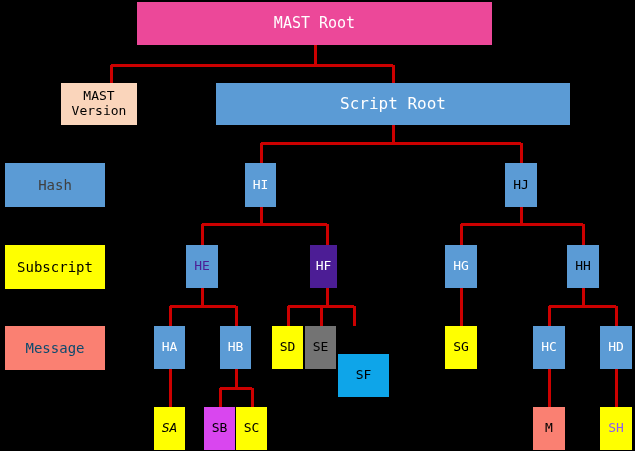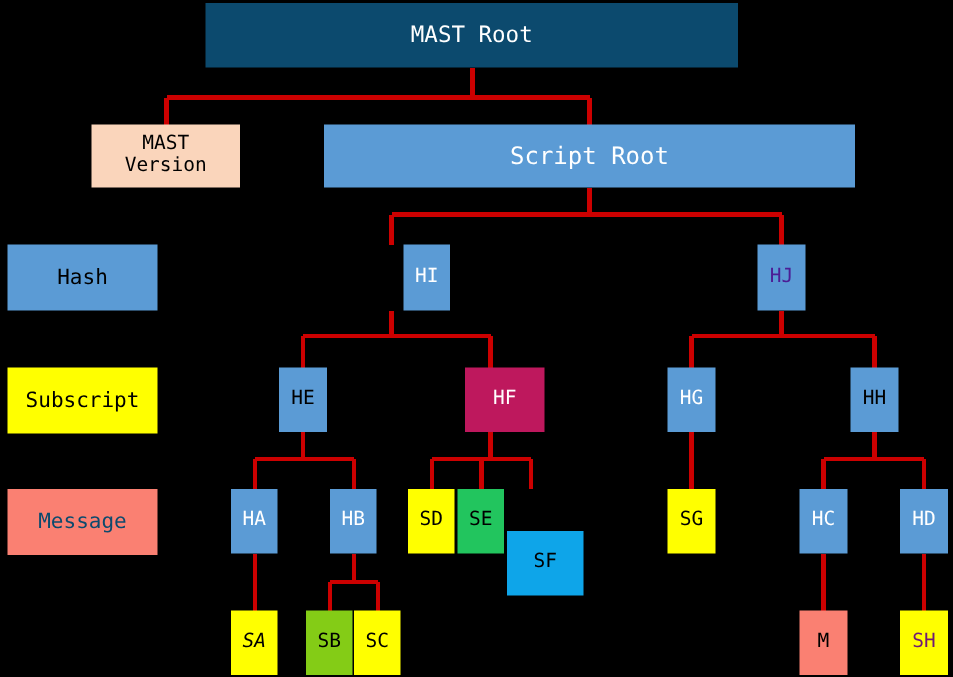--- a/index.html
+++ b/index.html
@@ -80,42 +80,42 @@
       <line x1="236" y1="369" x2="236" y2="388" stroke="#cc0000" stroke-width="3" shape-rendering="crispEdges"></line>
       <line x1="220" y1="388" x2="252" y2="388" stroke="#cc0000" stroke-width="3" shape-rendering="crispEdges"></line>
       <line x1="220" y1="388" x2="220" y2="407" stroke="#cc0000" stroke-width="3" shape-rendering="crispEdges"></line>
       <line x1="252" y1="388" x2="252" y2="407" stroke="#cc0000" stroke-width="3" shape-rendering="crispEdges"></line>
       <line x1="549" y1="369" x2="549" y2="388" stroke="#cc0000" stroke-width="3" shape-rendering="crispEdges"></line>
       <line x1="549" y1="388" x2="549" y2="407" stroke="#cc0000" stroke-width="3" shape-rendering="crispEdges"></line>
       <line x1="616" y1="369" x2="616" y2="388" stroke="#cc0000" stroke-width="3" shape-rendering="crispEdges"></line>
       <line x1="616" y1="388" x2="616" y2="407" stroke="#cc0000" stroke-width="3" shape-rendering="crispEdges"></line>
     </svg>
   <div id="node-layer">
-      <div class="node node-hash" style="left: 137px; top: 2px; width: 355px; height: 43px; font-size: 15px; background: #0c4a6e; color: rgb(255, 255, 255);"><span>MAST Root</span></div>
-      <div class="node node-version" style="left: 61px; top: 83px; width: 99px; height: 42px; font-size: 13px; background: rgb(250, 213, 187); color: rgb(0, 0, 0);"><span>MAST
+      <div class="node node-hash" style="left: 137px; top: 2px; width: 355px; height: 43px; font-size: 15px; background: #ec4899; color: rgb(255, 255, 255);"><span>MAST Root</span></div>
+      <div class="node node-version" style="left: 61px; top: 83px; width: 76px; height: 42px; font-size: 13px; background: rgb(250, 213, 187); color: rgb(0, 0, 0);"><span>MAST
 Version</span></div>
       <div class="node node-hash" style="left: 216px; top: 83px; width: 354px; height: 42px; font-size: 16px; background: rgb(91, 155, 213); color: rgb(255, 255, 255);"><span>Script Root</span></div>
-      <div class="node node-hash" style="left: 245px; top: 163px; width: 31px; height: 44px; font-size: 13px; background: rgb(91, 155, 213); color: rgb(255, 255, 255); margin-left: 24px;"><span>HI</span></div>
-      <div class="node node-hash" style="left: 505px; top: 163px; width: 32px; height: 44px; font-size: 13px; background: rgb(91, 155, 213); color: #4c1d95;"><span>HJ</span></div>
-      <div class="node node-hash" style="left: 186px; top: 245px; width: 32px; height: 43px; font-size: 13px; background: rgb(91, 155, 213); color: #000000; text-align: right;"><span>HE</span></div>
-      <div class="node node-hash" style="left: 310px; top: 245px; width: 53px; height: 43px; font-size: 13px; background: #be185d; color: rgb(255, 255, 255);"><span>HF</span></div>
+      <div class="node node-hash" style="left: 245px; top: 163px; width: 31px; height: 44px; font-size: 13px; background: rgb(91, 155, 213); color: rgb(255, 255, 255);"><span>HI</span></div>
+      <div class="node node-hash" style="left: 505px; top: 163px; width: 32px; height: 44px; font-size: 13px; background: rgb(91, 155, 213); color: #000000;"><span>HJ</span></div>
+      <div class="node node-hash" style="left: 186px; top: 245px; width: 32px; height: 43px; font-size: 13px; background: rgb(91, 155, 213); color: #4c1d95; text-align: right;"><span>HE</span></div>
+      <div class="node node-hash" style="left: 310px; top: 245px; width: 27px; height: 43px; font-size: 13px; background: #4c1d95; color: rgb(255, 255, 255);"><span>HF</span></div>
       <div class="node node-hash" style="left: 445px; top: 245px; width: 32px; height: 43px; font-size: 13px; background: rgb(91, 155, 213); color: rgb(255, 255, 255);"><span>HG</span></div>
       <div class="node node-hash" style="left: 567px; top: 245px; width: 32px; height: 43px; font-size: 13px; background: rgb(91, 155, 213); color: #000000;"><span>HH</span></div>
       <div class="node node-hash" style="left: 154px; top: 326px; width: 31px; height: 43px; font-size: 13px; background: rgb(91, 155, 213); color: rgb(255, 255, 255);"><span>HA</span></div>
       <div class="node node-hash" style="left: 220px; top: 326px; width: 31px; height: 43px; font-size: 13px; background: rgb(91, 155, 213); color: rgb(255, 255, 255);"><span>HB</span></div>
       <div class="node node-subscript" style="left: 272px; top: 326px; width: 31px; height: 43px; font-size: 13px; background: rgb(255, 255, 0); color: rgb(0, 0, 0);"><span>SD</span></div>
-      <div class="node node-subscript" style="left: 305px; top: 326px; width: 31px; height: 43px; font-size: 13px; background: #22c55e; color: rgb(0, 0, 0);"><span>SE</span></div>
+      <div class="node node-subscript" style="left: 305px; top: 326px; width: 31px; height: 43px; font-size: 13px; background: #737373; color: rgb(0, 0, 0);"><span>SE</span></div>
       <div class="node node-subscript" style="left: 338px; top: 326px; width: 51px; height: 43px; font-size: 13px; background: #0ea5e9; color: rgb(0, 0, 0); margin-top: 28px;"><span>SF</span></div>
       <div class="node node-subscript" style="left: 445px; top: 326px; width: 32px; height: 43px; font-size: 13px; background: rgb(255, 255, 0); color: rgb(0, 0, 0);"><span>SG</span></div>
       <div class="node node-hash" style="left: 533px; top: 326px; width: 32px; height: 43px; font-size: 13px; background: rgb(91, 155, 213); color: rgb(255, 255, 255);"><span>HC</span></div>
       <div class="node node-hash" style="left: 600px; top: 326px; width: 32px; height: 43px; font-size: 13px; background: rgb(91, 155, 213); color: rgb(255, 255, 255);"><span>HD</span></div>
       <div class="node node-subscript" style="left: 154px; top: 407px; width: 31px; height: 43px; font-size: 13px; background: rgb(255, 255, 0); color: rgb(0, 0, 0); font-style: italic;"><span>SA</span></div>
-      <div class="node node-subscript" style="left: 204px; top: 407px; width: 31px; height: 43px; font-size: 13px; background: #84cc16; color: rgb(0, 0, 0);"><span>SB</span></div>
+      <div class="node node-subscript" style="left: 204px; top: 407px; width: 31px; height: 43px; font-size: 13px; background: #d946ef; color: rgb(0, 0, 0);"><span>SB</span></div>
       <div class="node node-subscript" style="left: 236px; top: 407px; width: 31px; height: 43px; font-size: 13px; background: rgb(255, 255, 0); color: rgb(0, 0, 0);"><span>SC</span></div>
       <div class="node node-message" style="left: 533px; top: 407px; width: 32px; height: 43px; font-size: 13px; background: rgb(250, 128, 114); color: rgb(0, 0, 0);"><span>M</span></div>
-      <div class="node node-subscript" style="left: 600px; top: 407px; width: 32px; height: 43px; font-size: 13px; background: rgb(255, 255, 0); color: #701a75;"><span>SH</span></div>
+      <div class="node node-subscript" style="left: 600px; top: 407px; width: 32px; height: 43px; font-size: 13px; background: rgb(255, 255, 0); color: #8b5cf6;"><span>SH</span></div>
     </div>
   <div id="legend-layer">
-      <div class="node node-hash legend-item" style="left: 5px; top: 163px; width: 100px; height: 44px; font-size: 14px; background: rgb(91, 155, 213); color: #000000; align-items: center;"><span>Hash</span></div>
+      <div class="node node-hash legend-item" style="left: 5px; top: 163px; width: 100px; height: 44px; font-size: 14px; background: rgb(91, 155, 213); color: #404040; align-items: center;"><span>Hash</span></div>
       <div class="node node-subscript legend-item" style="left: 5px; top: 245px; width: 100px; height: 44px; font-size: 14px; background: rgb(255, 255, 0); color: rgb(0, 0, 0);"><span>Subscript</span></div>
       <div class="node node-message legend-item" style="left: 5px; top: 326px; width: 100px; height: 44px; font-size: 14px; background: rgb(250, 128, 114); color: #0c4a6e;"><span>Message</span></div>
     </div>
 </div>
 
 </body></html>

